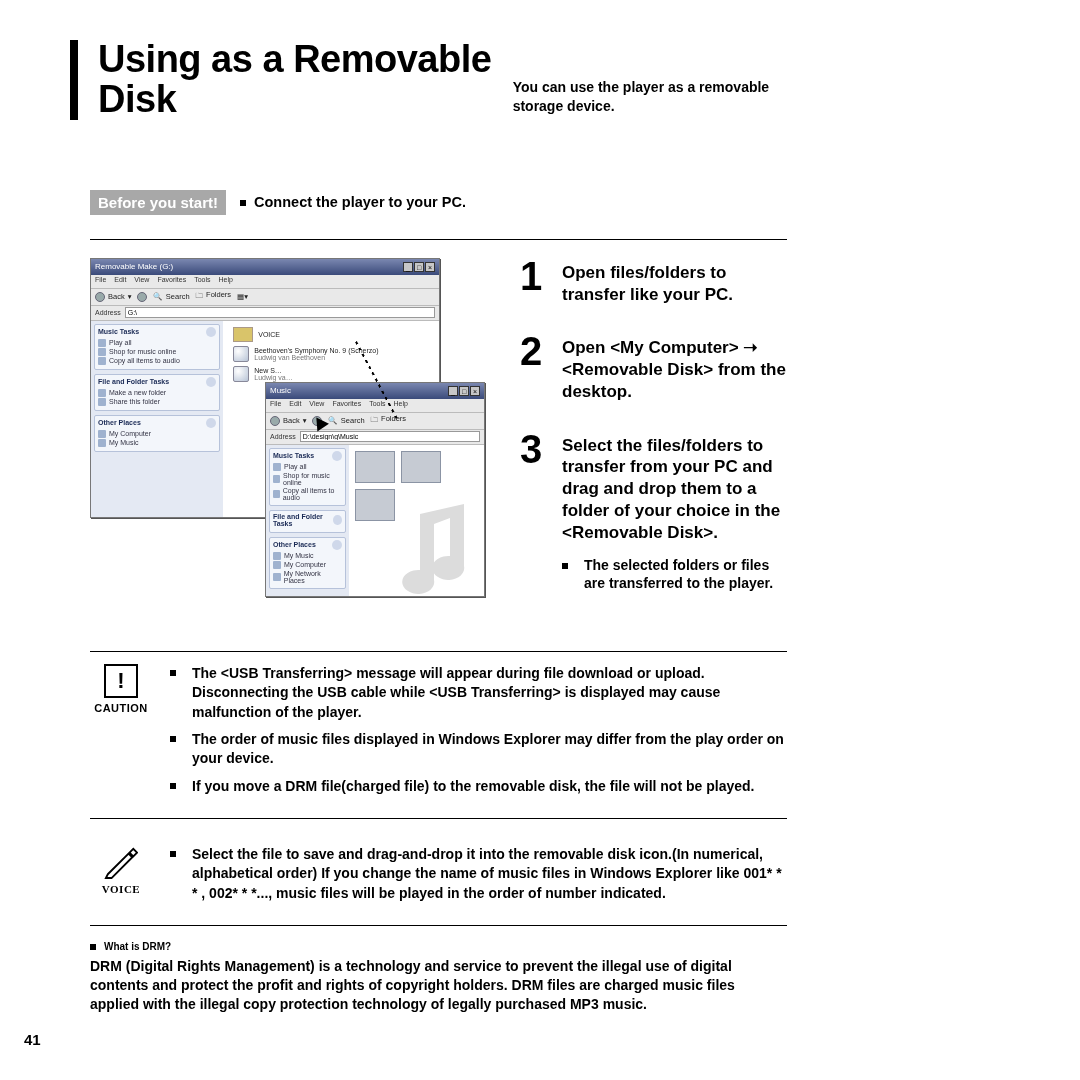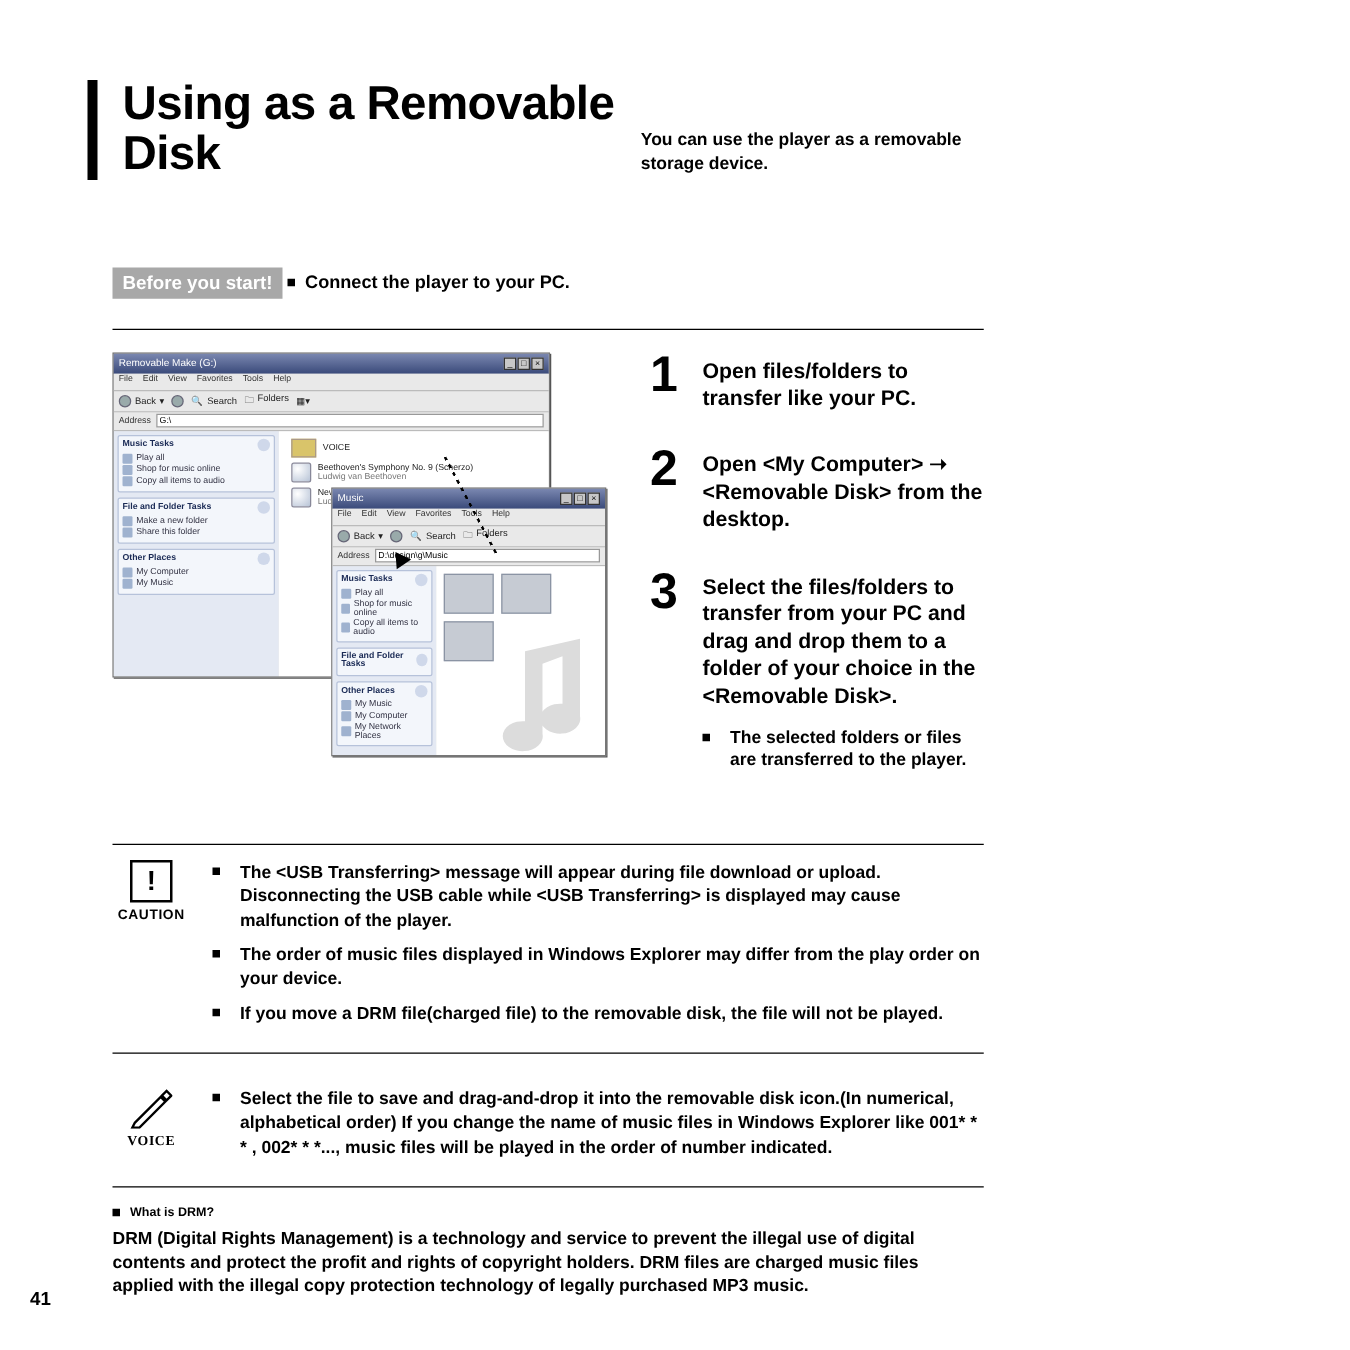--- a/index.html
+++ b/index.html
@@ -1,21 +1,21 @@
 <!DOCTYPE html>
 <html><head>
 <meta charset="utf-8">
 <style>
   * { box-sizing: border-box; margin: 0; padding: 0; }
   html, body { width: 1080px; height: 1080px; background: #fff; font-family: Arial, Helvetica, sans-serif; color: #000; }
-  .page { position: relative; width: 857px; height: 1080px; padding: 64px 40px 20px 60px; }
+  .page { position: relative; width: 857px; height: 1080px; padding: 40px 40px 20px 60px; }
   .title-row { display: flex; align-items: flex-end; gap: 10px; border-left: 8px solid #000; padding-left: 20px; margin-left: 10px; margin-bottom: 70px; }
   .title { font-size: 38px; font-weight: 900; line-height: 1.05; letter-spacing: -0.5px; }
   .intro { font-size: 14px; font-weight: 700; line-height: 1.35; max-width: 310px; padding-bottom: 4px; }
-  .before-row { display: flex; align-items: center; gap: 4px; margin: 0 0 24px 30px; }
+  .before-row { display: flex; align-items: center; gap: 14px; margin: 0 0 24px 30px; }
   .before-badge { background: #a8a8a8; color: #fff; font-weight: 700; font-size: 15px; padding: 4px 8px; }
   .before-text { font-size: 14.5px; font-weight: 700; }
   .sq { display: inline-block; width: 6px; height: 6px; background: #000; margin-right: 8px; vertical-align: middle; }
   .hr { border: none; border-top: 1.5px solid #000; margin: 10px 30px 18px 30px; }
 
   .content { display: flex; gap: 30px; margin: 0 30px 30px 30px; align-items: flex-start; }
   .shot-area { position: relative; width: 400px; height: 340px; flex-shrink: 0; }
 
   .win { position: absolute; background: #d8d8d8; border: 1px solid #777; box-shadow: 1px 1px 0 #555; }
   .win .titlebar { height: 16px; background: linear-gradient(#7a87b0,#3a4a7a); display: flex; align-items: center; justify-content: space-between; padding: 0 4px; color: #fff; font-size: 8px; }
@@ -169,21 +169,21 @@
                 <span><span>Beethoven's Symphony No. 9 (Scherzo)</span><br><span style="color:#777">Ludwig van Beethoven</span></span>
               </div>
             <div class="file-row" style="margin-left:10px;">
                 <span class="fi"></span>
                 <span><span>New S…</span><br><span style="color:#777">Ludwig va…</span></span>
               </div>
           </div>
         </div>
       </div>
 
-      <div class="win" style="left:175px; top:108px; width:220px; height:215px;">
+      <div class="win" style="left:175px; top:124px; width:220px; height:215px;">
         <div class="titlebar">
           <span>Music</span>
           <span class="btns"><span>_</span><span>□</span><span>×</span></span>
         </div>
         <div class="menu">
           <span>File</span>
           <span>Edit</span>
           <span>View</span>
           <span>Favorites</span>
           <span>Tools</span>

